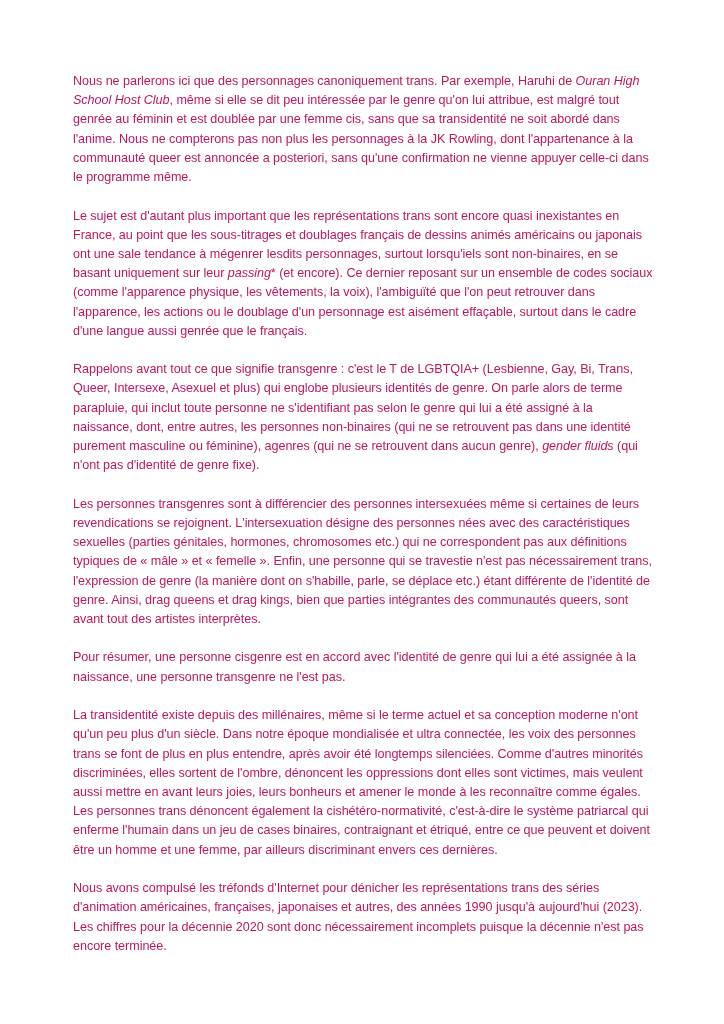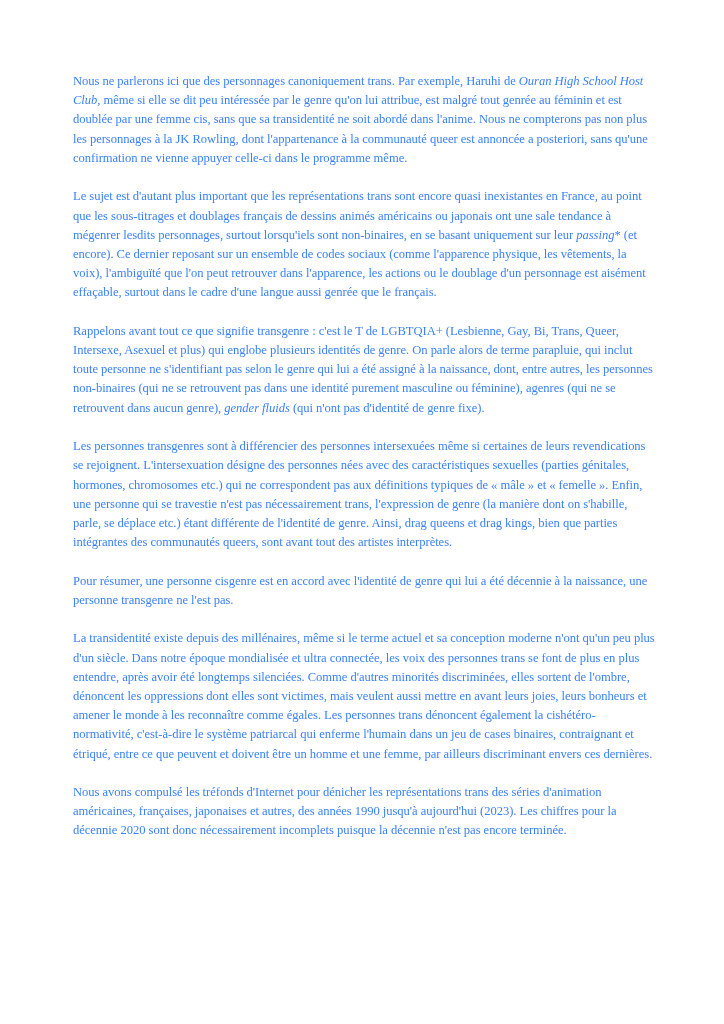--- a/index.html
+++ b/index.html
@@ -2,24 +2,24 @@
 <html><head>
 <meta charset="utf-8">
 <style>
   html, body { margin: 0; padding: 0; background: #ffffff; }
   body { width: 724px; height: 1024px; overflow: hidden; position: relative; }
   .page {
     position: absolute;
     left: 73px;
     top: 72px;
     width: 582px;
-    font-family: Liberation Serif, serif;
+    font-family: Liberation Sans, sans-serif;
     font-size: 12.6px;
     line-height: 19.2px;
-    color: #3b82f6;
+    color: #be185d;
     letter-spacing: -0.05px;
   }
   .para { margin: 0 0 19.3px 0; }
   .para em { font-style: italic; }
 </style>
 </head>
 <body>
 
 <div class="page">
   <p class="para">
@@ -28,21 +28,21 @@
   <p class="para">
     <span>Le sujet est d'autant plus important que les représentations trans sont encore quasi inexistantes en France, au point que les sous-titrages et doublages français de dessins animés américains ou japonais ont une sale tendance à mégenrer lesdits personnages, surtout lorsqu'iels sont non-binaires, en se basant uniquement sur leur </span><em>passing</em><span>* (et encore). Ce dernier reposant sur un ensemble de codes sociaux (comme l'apparence physique, les vêtements, la voix), l'ambiguïté que l'on peut retrouver dans l'apparence, les actions ou le doublage d'un personnage est aisément effaçable, surtout dans le cadre d'une langue aussi genrée que le français.</span>
   </p>
   <p class="para">
     <span>Rappelons avant tout ce que signifie transgenre : c'est le T de LGBTQIA+ (Lesbienne, Gay, Bi, Trans, Queer, Intersexe, Asexuel et plus) qui englobe plusieurs identités de genre. On parle alors de terme parapluie, qui inclut toute personne ne s'identifiant pas selon le genre qui lui a été assigné à la naissance, dont, entre autres, les personnes non-binaires (qui ne se retrouvent pas dans une identité purement masculine ou féminine), agenres (qui ne se retrouvent dans aucun genre), </span><em>gender fluids</em><span> (qui n'ont pas d'identité de genre fixe).</span>
   </p>
   <p class="para">
     <span>Les personnes transgenres sont à différencier des personnes intersexuées même si certaines de leurs revendications se rejoignent. L'intersexuation désigne des personnes nées avec des caractéristiques sexuelles (parties génitales, hormones, chromosomes etc.) qui ne correspondent pas aux définitions typiques de « mâle » et « femelle ». Enfin, une personne qui se travestie n'est pas nécessairement trans, l'expression de genre (la manière dont on s'habille, parle, se déplace etc.) étant différente de l'identité de genre. Ainsi, drag queens et drag kings, bien que parties intégrantes des communautés queers, sont avant tout des artistes interprètes.</span>
   </p>
   <p class="para">
-    <span>Pour résumer, une personne cisgenre est en accord avec l'identité de genre qui lui a été décennie à la naissance, une personne transgenre ne l'est pas.</span>
+    <span>Pour résumer, une personne cisgenre est en accord avec l'identité de genre qui lui a été assignée à la naissance, une personne transgenre ne l'est pas.</span>
   </p>
   <p class="para">
     <span>La transidentité existe depuis des millénaires, même si le terme actuel et sa conception moderne n'ont qu'un peu plus d'un siècle. Dans notre époque mondialisée et ultra connectée, les voix des personnes trans se font de plus en plus entendre, après avoir été longtemps silenciées. Comme d'autres minorités discriminées, elles sortent de l'ombre, dénoncent les oppressions dont elles sont victimes, mais veulent aussi mettre en avant leurs joies, leurs bonheurs et amener le monde à les reconnaître comme égales. Les personnes trans dénoncent également la cishétéro-normativité, c'est-à-dire le système patriarcal qui enferme l'humain dans un jeu de cases binaires, contraignant et étriqué, entre ce que peuvent et doivent être un homme et une femme, par ailleurs discriminant envers ces dernières.</span>
   </p>
   <p class="para">
     <span>Nous avons compulsé les tréfonds d'Internet pour dénicher les représentations trans des séries d'animation américaines, françaises, japonaises et autres, des années 1990 jusqu'à aujourd'hui (2023). Les chiffres pour la décennie 2020 sont donc nécessairement incomplets puisque la décennie n'est pas encore terminée.</span>
   </p>
 </div>
 
 </body></html>

